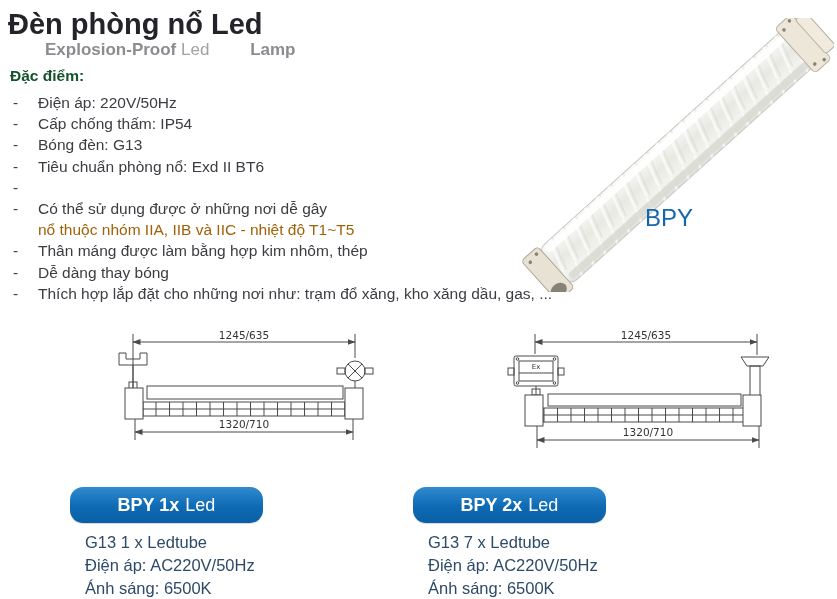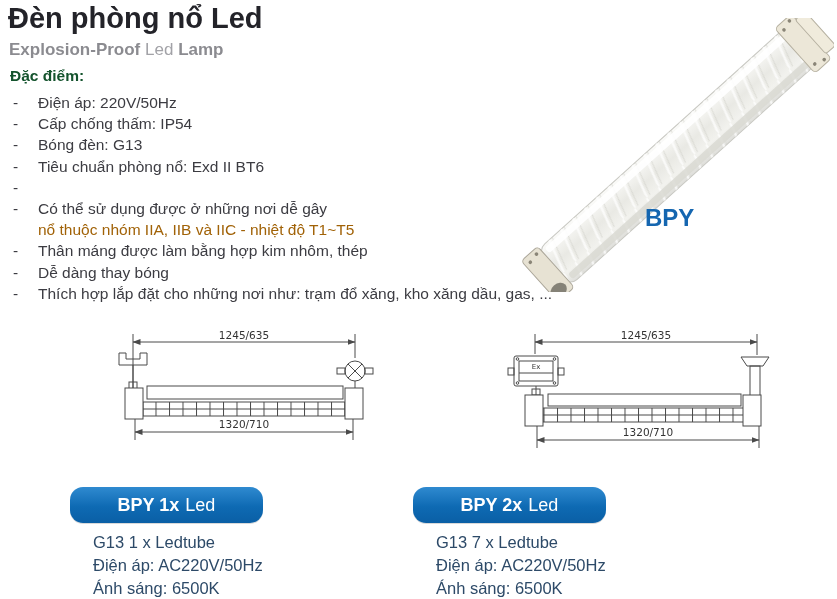--- a/index.html
+++ b/index.html
@@ -2,55 +2,55 @@
 <html><head>
 <meta charset="utf-8">
 <style>
   * { margin:0; padding:0; box-sizing:border-box; }
   html,body { background:#ffffff; }
   .page {
     position:relative; width:837px; height:599px; background:#ffffff;
     font-family:"Liberation Sans", sans-serif; overflow:hidden;
   }
   .title {
-    position:absolute; left:8px; top:2px;
+    position:absolute; left:8px; top:8px;
     font-size:29px; font-weight:700; color:#232329; letter-spacing:0;
   }
   .subtitle {
     position:absolute; left:9px; top:40px; font-size:17px; color:#8f8f94;
   }
-  .sub-b { font-weight:700; color:#8b8b90; }
+  .sub-b { font-weight:700; color:#8b8b90;margin-left:36px; }
   .sub-r { font-weight:400; color:#a2a2a7; }
   .features-heading {
     position:absolute; left:10px; top:67px; font-size:15.5px; font-weight:700; color:#14532d;
   }
   .features { position:absolute; left:10px; top:92px; width:560px; }
   .feature-row { display:flex; font-size:15.5px; color:#3c3c42; line-height:21.2px; }
   .dash { width:28px; flex:0 0 28px; padding-left:3px; }
   .feature-cont { margin-left:28px; font-size:15.5px; color:#a16207; line-height:21.2px; }
   .photo { position:absolute; left:516px; top:18px; width:318px; height:274px; }
   .bpy-label {
     position:absolute; left:645px; top:204px;
-    font-size:24px; font-weight:700; color:#1566b0;
+    font-size:24px; font-weight:400; color:#1566b0;
   }
   .diagram { position:absolute; }
   .diagram-left { left:88px; top:328px; }
   .diagram-right { left:476px; top:328px; }
   .product-card { position:absolute; top:487px; width:280px; }
   .card-left { left:70px; }
   .card-right { left:413px; }
   .pill {
     width:193px; height:36px; border-radius:13px;
     background:linear-gradient(180deg,#2f8ad0 0%,#0e6ab3 55%,#0a5fa5 100%);
     color:#ffffff; display:flex; align-items:center; justify-content:center;
     gap:6px; font-size:18px; box-shadow:0 1px 0 rgba(0,0,0,0.15);
   }
   .pill-bold { font-weight:800; }
   .pill-light { font-weight:400; }
-  .specs { margin-top:8px; margin-left:23px; }
+  .specs { margin-top:8px; margin-left:15px; }
   .spec-line { font-size:16.5px; color:#2d4a68; line-height:23px; }
 </style>
 </head>
 <body>
 
 <div class="page">
 
   <div class="title">Đèn phòng nổ Led</div>
 
   <div class="subtitle">

